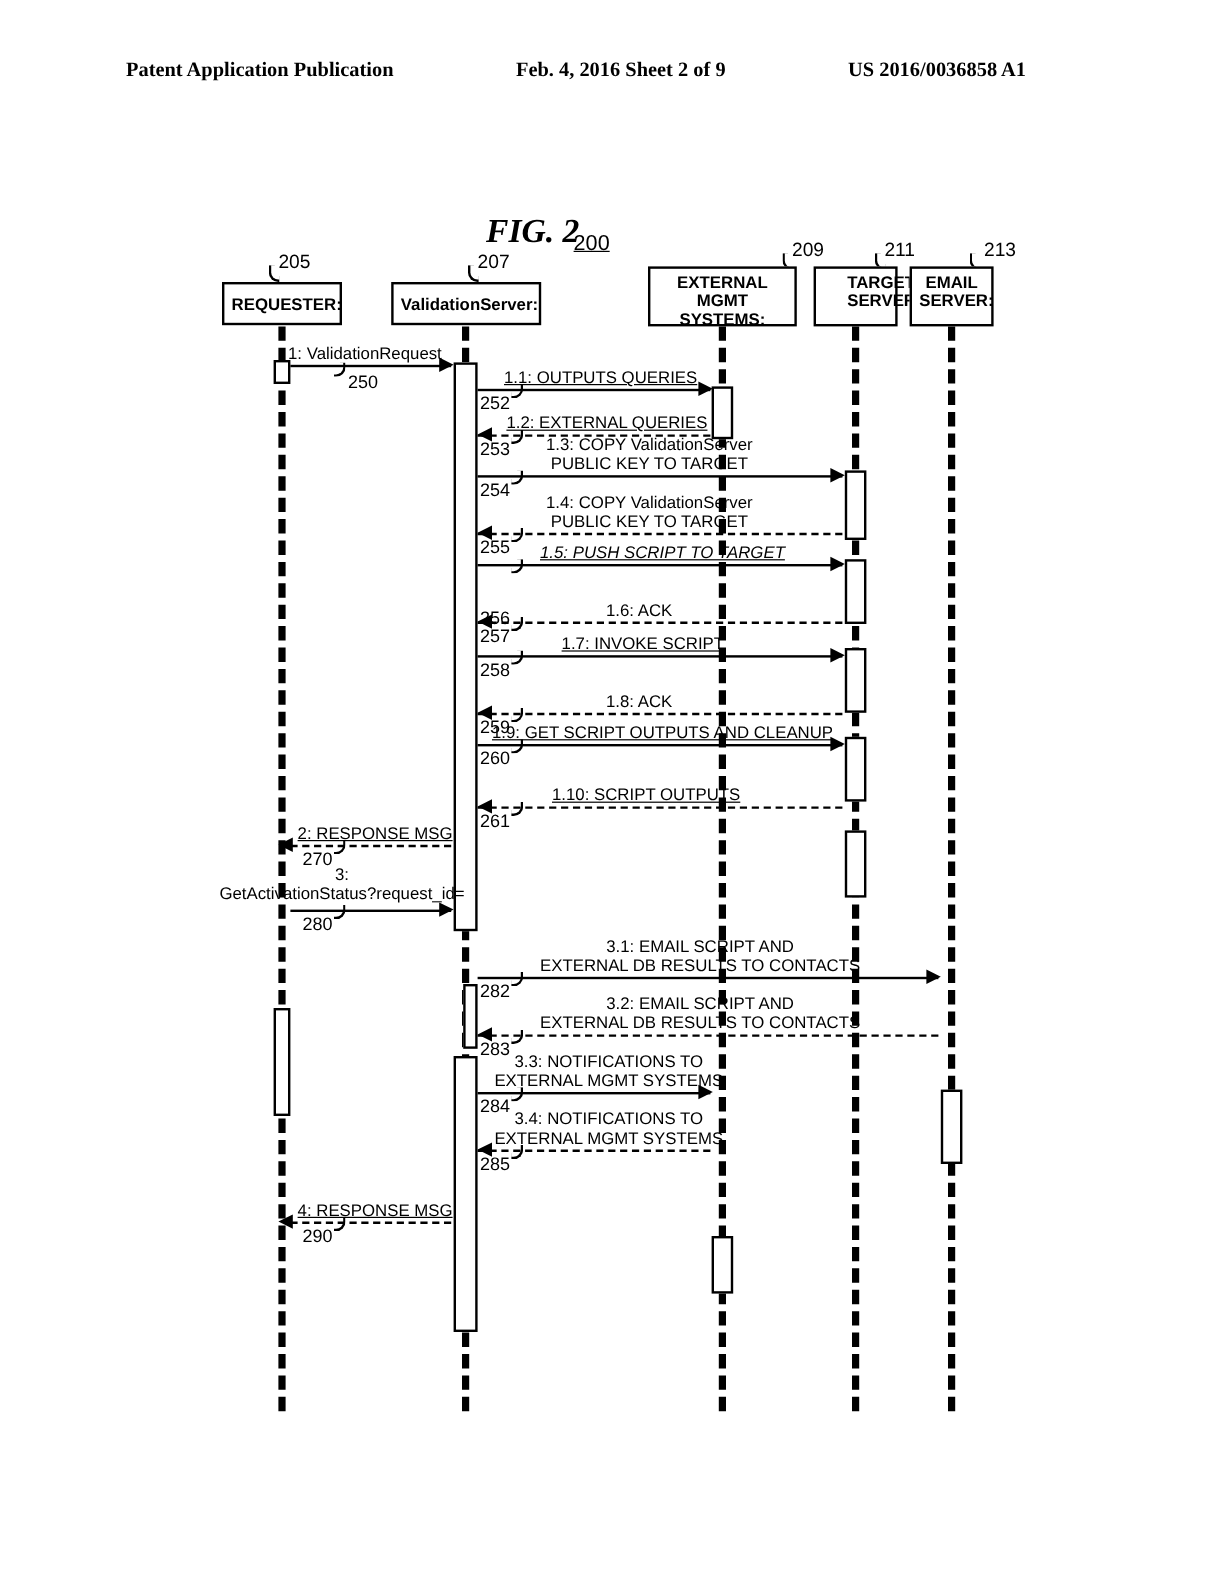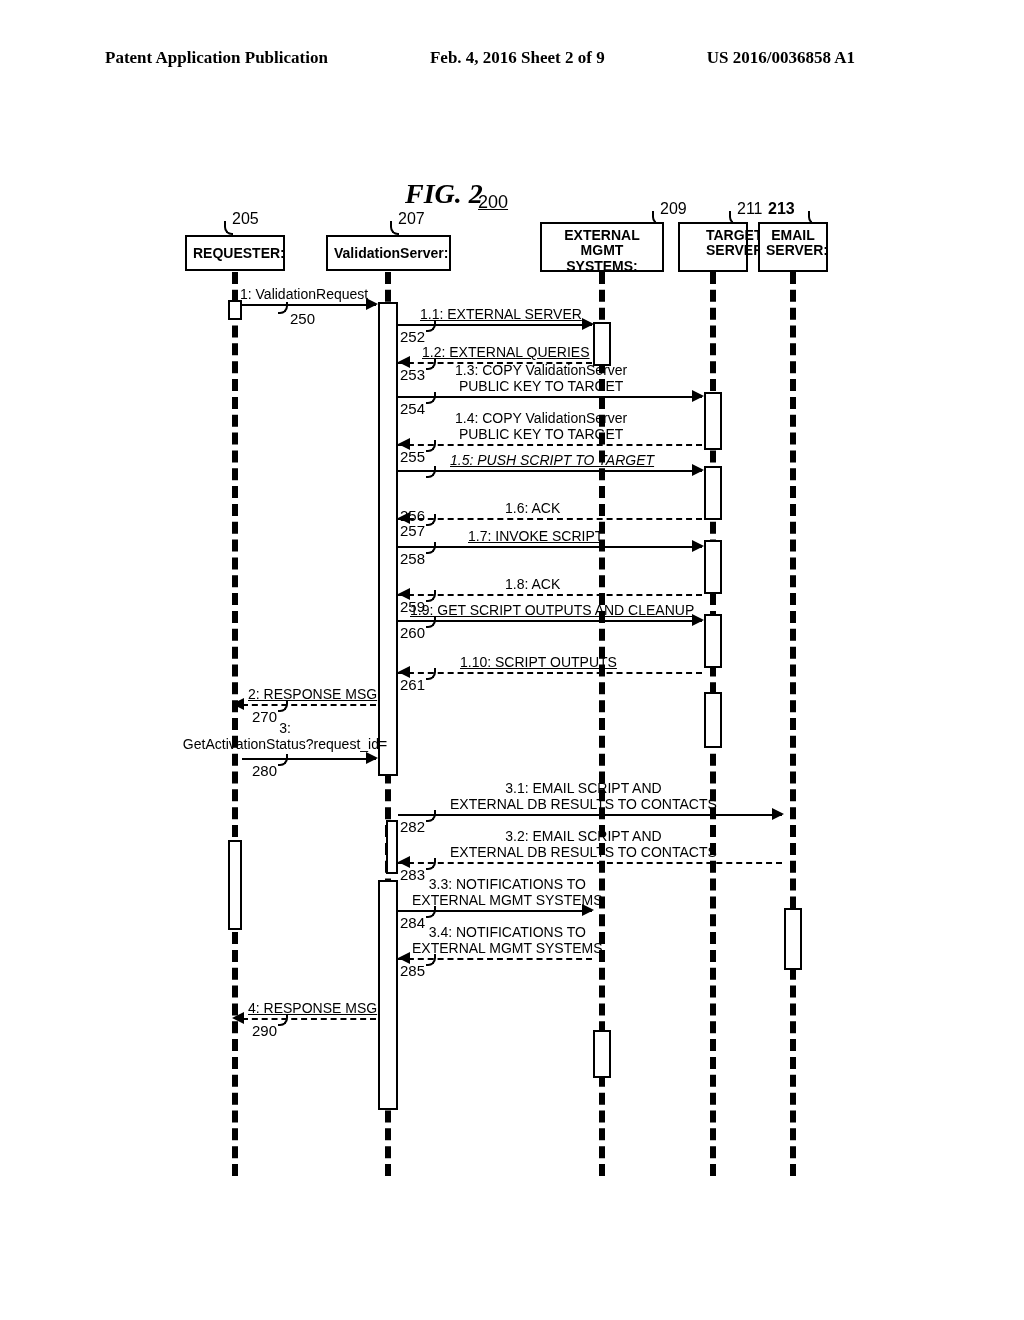--- a/index.html
+++ b/index.html
@@ -138,21 +138,21 @@
   <div class="fig-200">200</div>
 
   <div class="callout" style="top:210px; left:232px;">205</div>
   <div class="hook" style="top:221px; left:224px;"></div>
   <div class="callout" style="top:210px; left:398px;">207</div>
   <div class="hook" style="top:221px; left:390px;"></div>
   <div class="callout" style="top:200px; left:660px;">209</div>
   <div class="hook" style="top:211px; left:652px;"></div>
   <div class="callout" style="top:200px; left:737px;">211</div>
   <div class="hook" style="top:211px; left:729px;"></div>
-  <div class="callout" style="top:200px; left:768px;font-weight:bold;">213</div>
+  <div class="callout" style="top:200px; left:820px;">213</div>
   <div class="hook" style="top:211px; left:808px;"></div>
 
   <div class="participant p-req">REQUESTER:</div>
   <div class="participant p-vs">ValidationServer:</div>
   <div class="participant p-ems">EXTERNAL
 MGMT SYSTEMS:</div>
   <div class="participant p-ts">TARGET
 SERVER:</div>
   <div class="participant p-em">EMAIL
 SERVER:</div>
@@ -176,21 +176,21 @@
   <div class="act" style="left:704px; top:614px; width:18px; height:54px;"></div>
   <div class="act" style="left:704px; top:692px; width:18px; height:56px;"></div>
   <div class="act" style="left:784px; top:908px; width:18px; height:62px;"></div>
 
   <div class="msg-label" style="top:286px; left:240px;">1: ValidationRequest</div>
   <div class="arrow solid" style="top:304px; left:242px; width:134px;"></div>
   <div class="arrowhead right" style="top:298px; left:366px;"></div>
   <div class="ref-num" style="top:310px; left:252px;margin-left:38px;">250</div>
   <div class="ref-hook" style="top:302px; left:278px;"></div>
 
-  <div class="msg-label underline" style="top:306px; left:420px;">1.1: EXTERNAL SERVER</div>
+  <div class="msg-label underline" style="top:306px; left:420px;">1.1: OUTPUTS QUERIES</div>
   <div class="arrow solid" style="top:324px; left:398px; width:194px;"></div>
   <div class="arrowhead right" style="top:318px; left:582px;"></div>
   <div class="ref-num" style="top:328px; left:400px;">252</div>
   <div class="ref-hook" style="top:320px; left:426px;"></div>
 
   <div class="msg-label underline" style="top:344px; left:422px;">1.2: EXTERNAL QUERIES</div>
   <div class="arrow dash" style="top:362px; left:398px; width:194px;"></div>
   <div class="arrowhead left" style="top:356px; left:398px;"></div>
   <div class="ref-num" style="top:366px; left:400px;">253</div>
   <div class="ref-hook" style="top:358px; left:426px;"></div>

